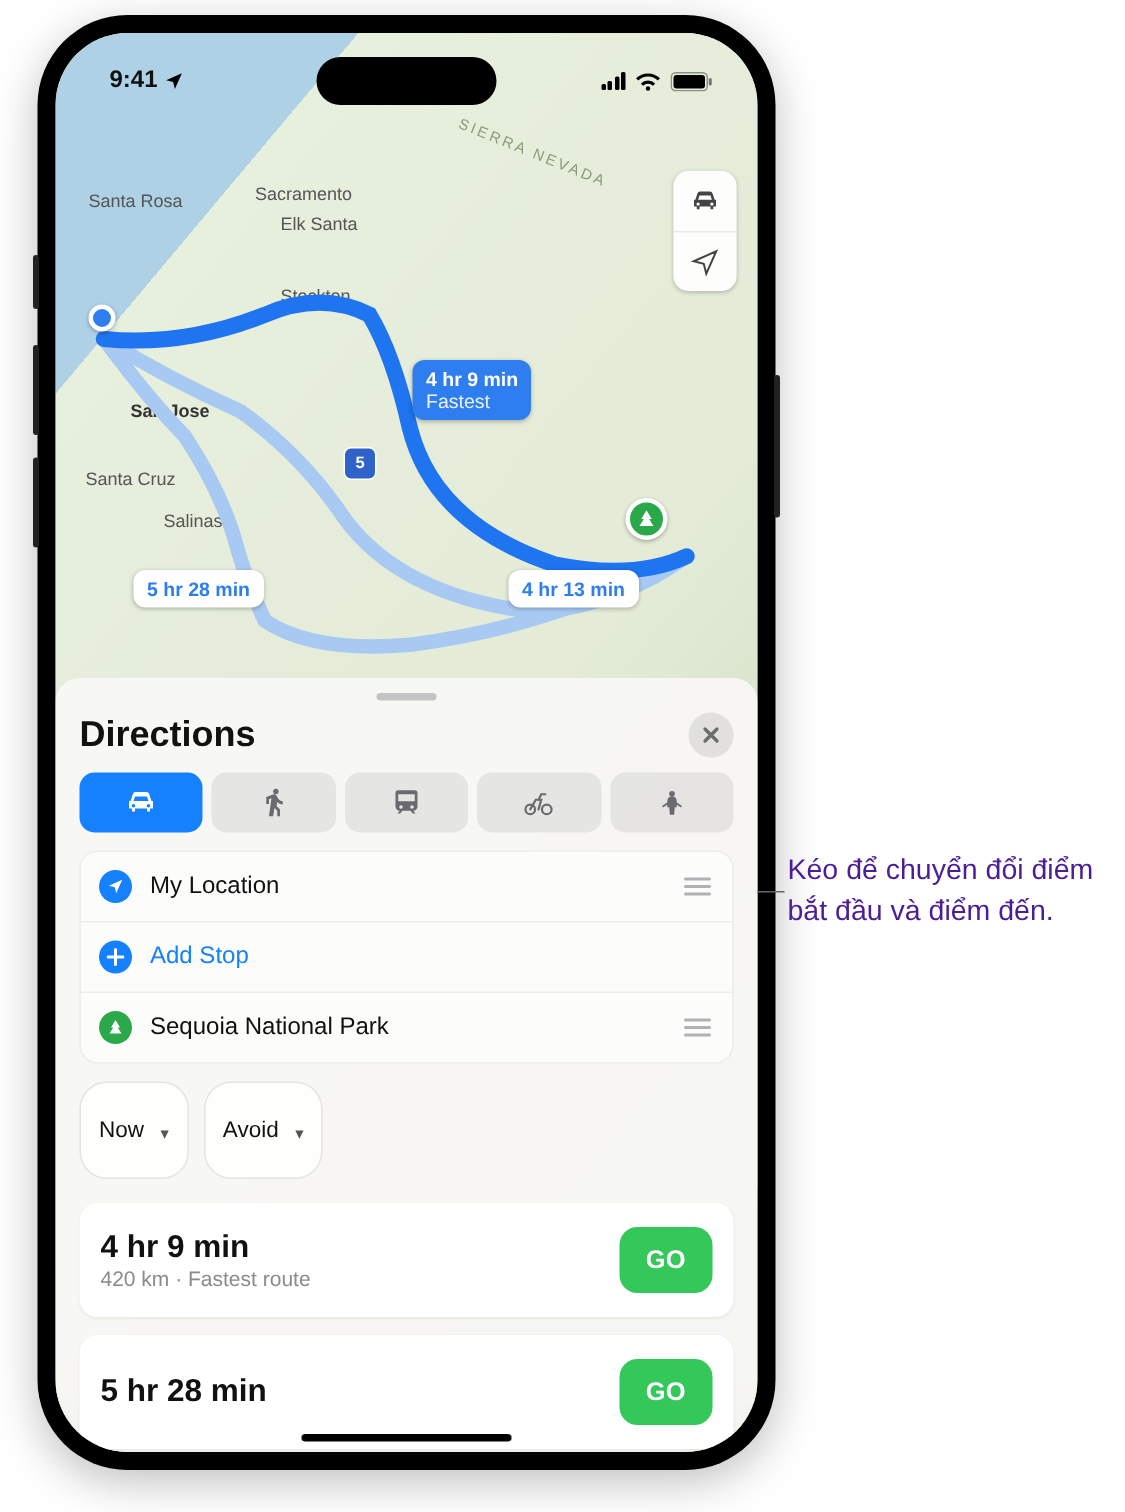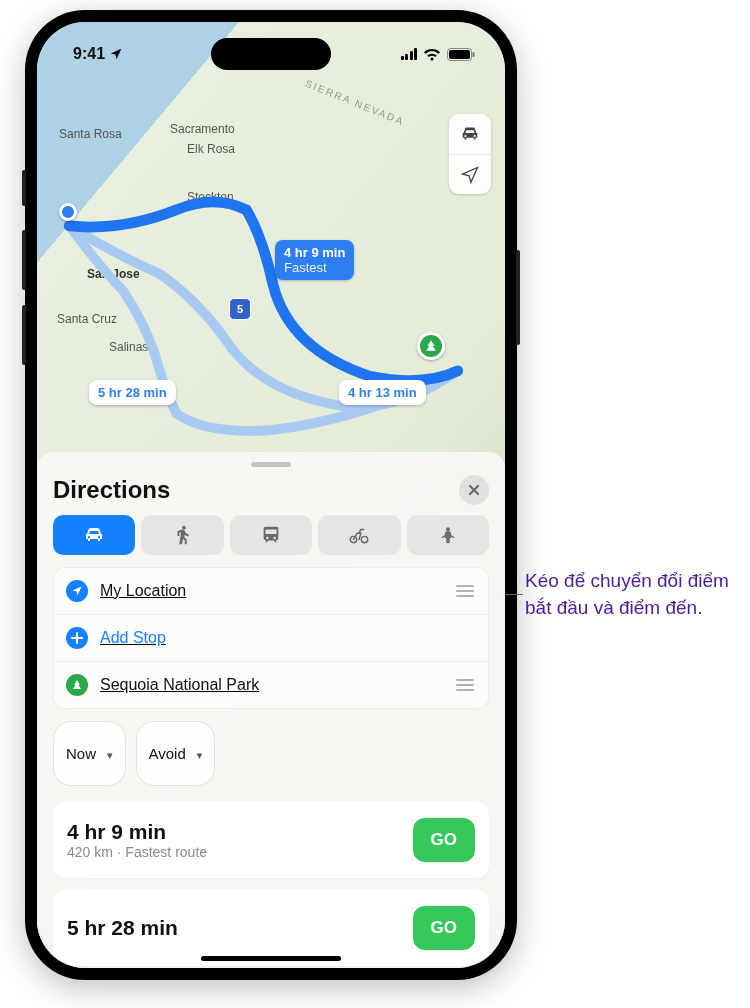--- a/index.html
+++ b/index.html
@@ -137,21 +137,20 @@
     display:flex; align-items:center; justify-content:center;
     color:#6a6a6f;
   }
   .segmented .seg.active { background:#1581ff; color:#fff; }
 
   .stops-card {
     background:rgba(255,255,255,0.6);
     border:1px solid rgba(0,0,0,0.06);
     border-radius:12px;
     margin-bottom:12px;
-    text-decoration:underline;
   }
   .stop-row {
     display:flex; align-items:center; gap:12px;
     padding:12px 12px;
   }
   .stop-row + .stop-row { border-top:1px solid rgba(0,0,0,0.06); }
   .stop-ico {
     width:22px; height:22px; border-radius:50%;
     display:flex; align-items:center; justify-content:center; flex-shrink:0;
   }
@@ -238,21 +237,21 @@
           <rect x="0.5" y="0.5" width="24" height="12" rx="3" fill="none" stroke="#000" stroke-opacity="0.4"></rect>
           <rect x="2" y="2" width="21" height="9" rx="2" fill="#000"></rect>
           <rect x="25.5" y="4" width="2" height="5" rx="1" fill="#000" fill-opacity="0.5"></rect>
         </svg>
       </div>
     </div>
 
     <div class="map">
       <div class="map-label" style="top:105px;left:22px">Santa Rosa</div>
       <div class="map-label" style="top:100px;left:133px">Sacramento</div>
-      <div class="map-label" style="top:120px;left:150px">Elk Rosa</div>
+      <div class="map-label" style="top:120px;left:150px">Elk Santa</div>
       <div class="map-label" style="top:168px;left:150px">Stockton</div>
       <div class="map-label" style="top:245px;left:50px;font-weight:600;color:#333">San Jose</div>
       <div class="map-label" style="top:290px;left:20px">Santa Cruz</div>
       <div class="map-label" style="top:318px;left:72px">Salinas</div>
       <div class="map-label" style="top:75px;left:265px;font-size:10px;letter-spacing:2px;color:#8a9b7a;transform:rotate(22deg)">SIERRA NEVADA</div>
 
       <svg class="route" viewBox="0 0 436 946">
 
         <path d="M30 190 Q60 230 80 250 Q100 280 110 310 Q118 340 130 365 Q160 385 220 380 Q300 370 370 335 L392 325" stroke="#a8c9f2" stroke-width="9" fill="none" stroke-linecap="round"></path>
         <path d="M30 190 Q70 215 115 235 Q150 260 175 295 Q210 350 300 360 Q350 355 392 325" stroke="#a8c9f2" stroke-width="9" fill="none" stroke-linecap="round"></path>

